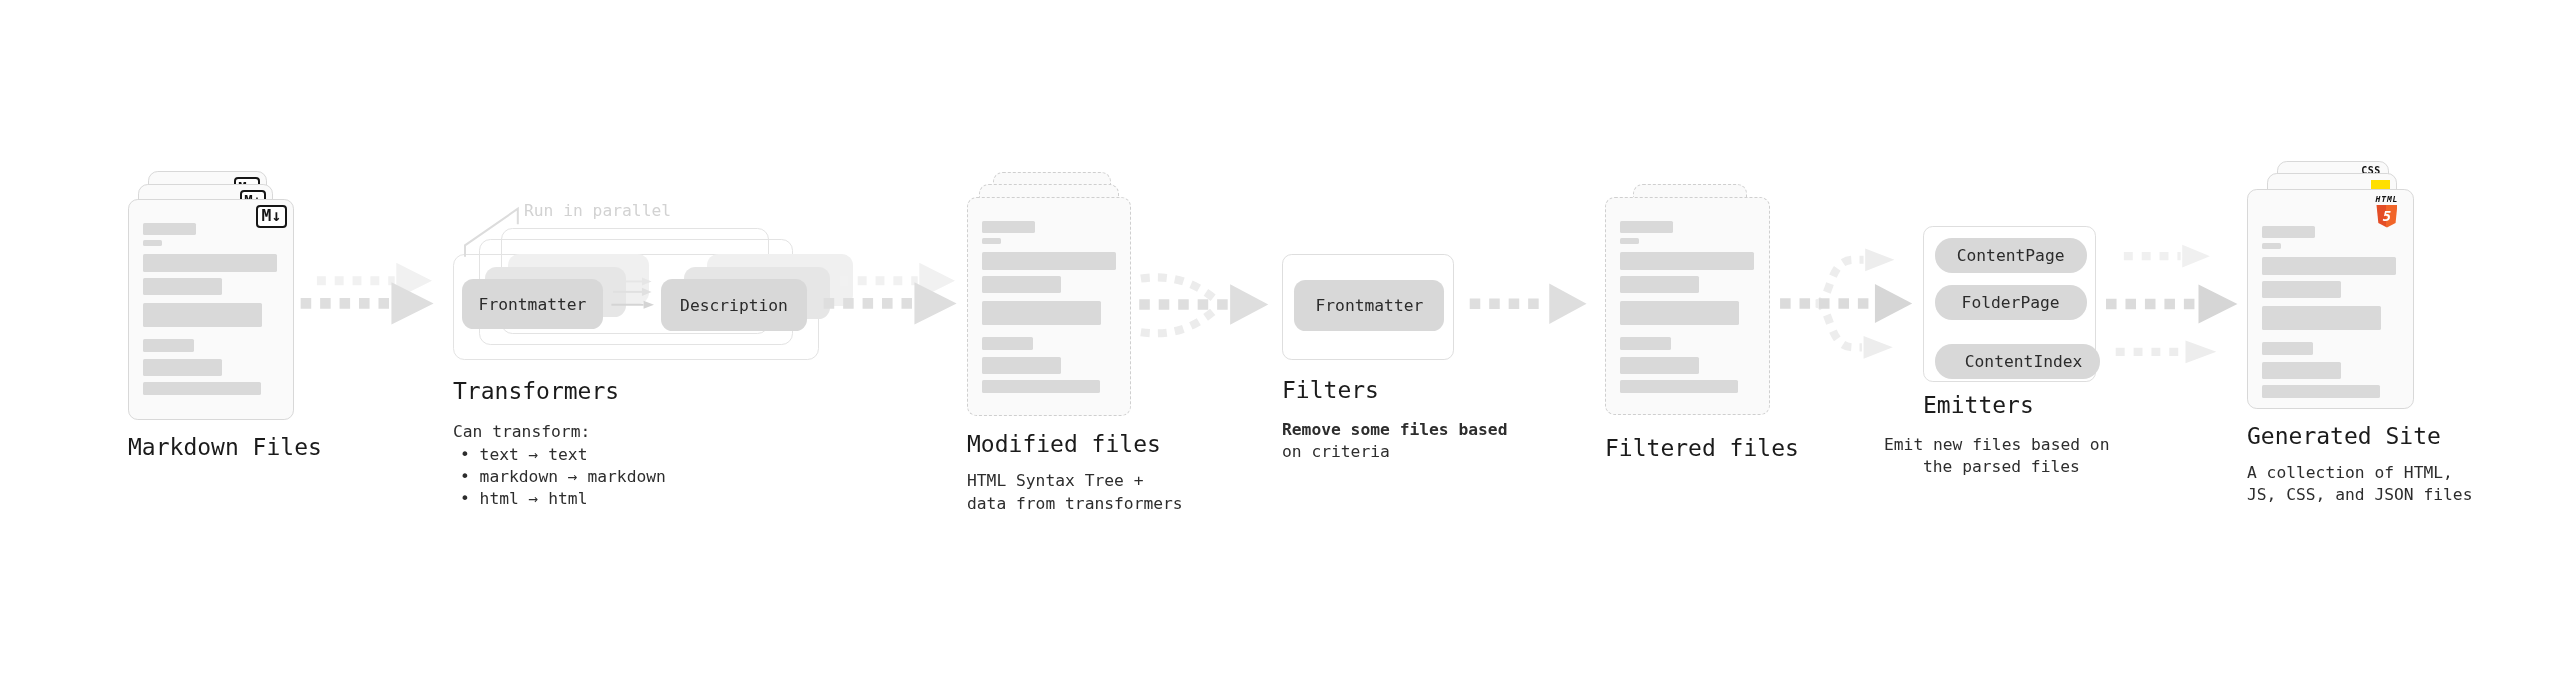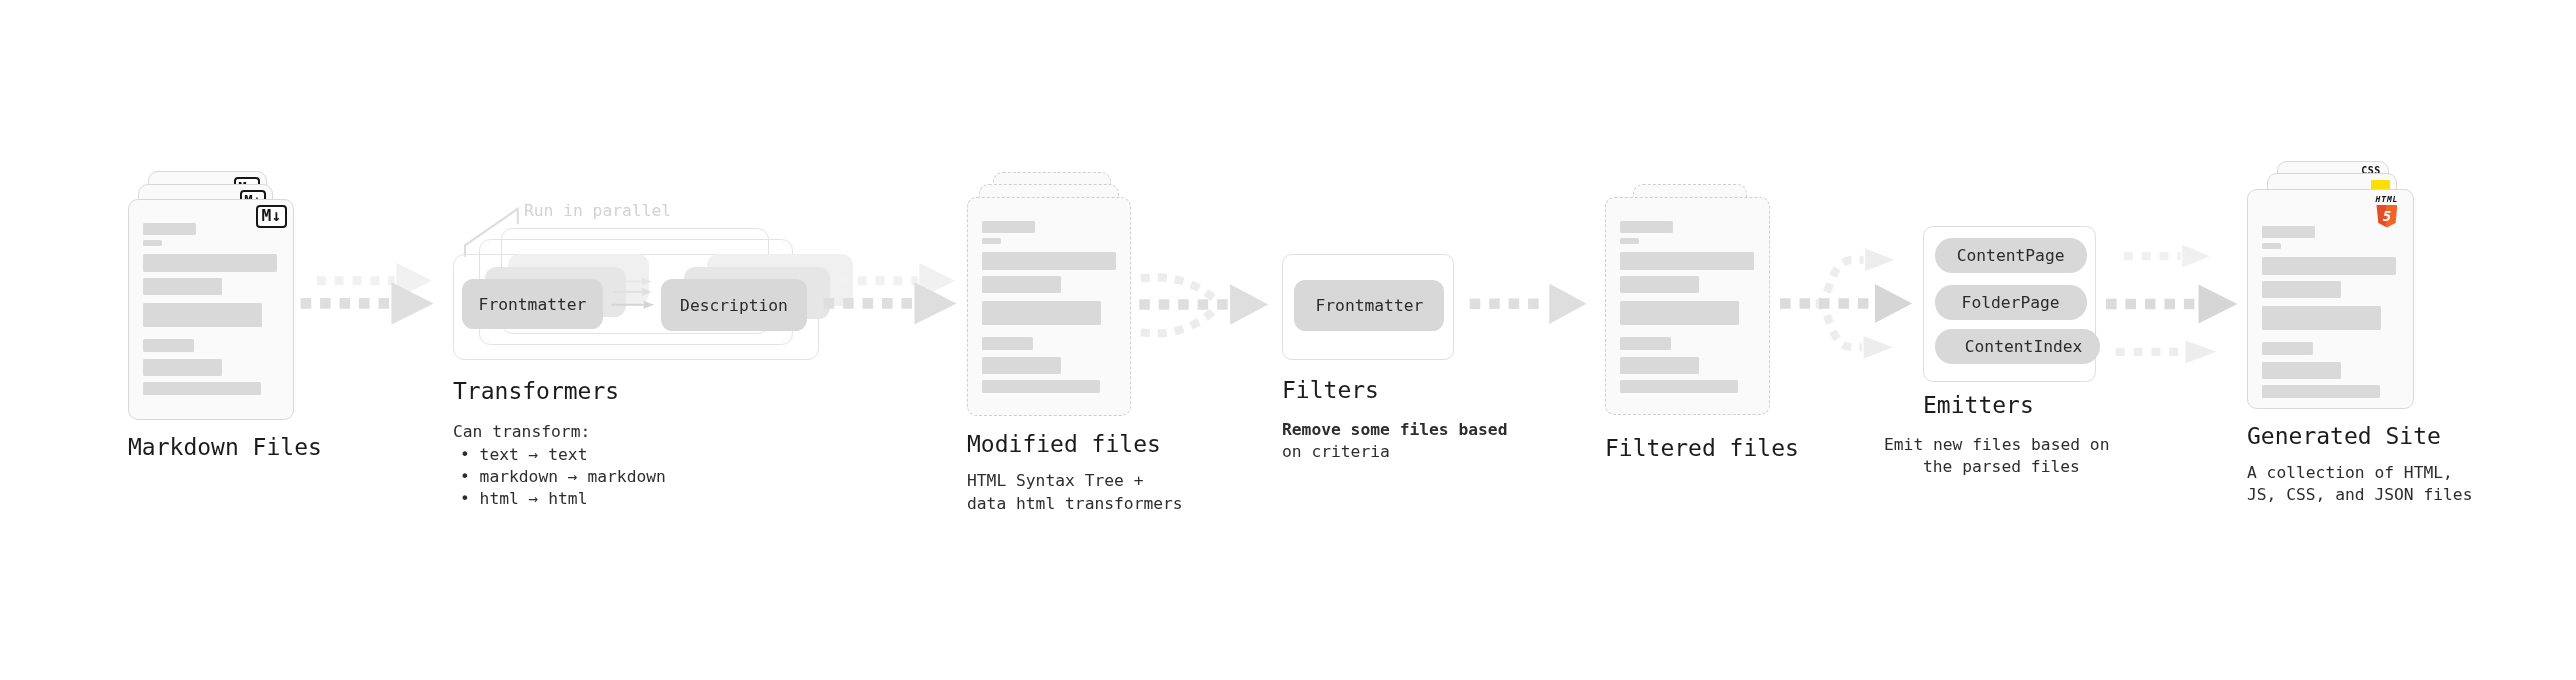--- a/index.html
+++ b/index.html
@@ -134,21 +134,21 @@
           <div class="bar" style="width: 134px; height: 18px; margin-top: 8.1px;"></div>
           <div class="bar" style="width: 79px; height: 16.3px; margin-top: 6.5px;"></div>
           <div class="bar" style="width: 119px; height: 24.4px; margin-top: 8.1px;"></div>
           <div class="bar" style="width: 51px; height: 13px; margin-top: 11.4px;"></div>
           <div class="bar" style="width: 79px; height: 17px; margin-top: 7.3px;"></div>
           <div class="bar" style="width: 118px; height: 13px; margin-top: 6.5px;"></div>
         </div>
     </div>
     <div class="heading" style="left:967px;top:432px;">Modified files</div>
     <div class="body-text" style="left:967px;top:469px;">HTML Syntax Tree +</div>
-    <div class="body-text" style="left:967px;top:492px;">data html transformers</div>
+    <div class="body-text" style="left:967px;top:492px;">data from transformers</div>
   </div>
 
   <svg class="abs" style="left:1136px;top:254px;" width="142" height="106" viewBox="0 0 175 130">
     <path d="M 6,30 Q 58,22 98,56" fill="none" stroke="#ececec" stroke-width="10" stroke-dasharray="11 10"></path>
     <path d="M 6,96 Q 58,104 98,68" fill="none" stroke="#ececec" stroke-width="10" stroke-dasharray="11 10"></path>
     <line x1="4" y1="62" x2="114" y2="62" stroke="#dedede" stroke-width="13" stroke-dasharray="13 11"></line>
     <polygon points="116,37 163,62 116,87" fill="#dedede"></polygon>
   </svg>
 
   <div class="abs" style="left:0;top:0;">
@@ -188,21 +188,21 @@
     <path d="M 44,92 C 64,92 58,146 90,146 L 101,146" fill="none" stroke="#ededed" stroke-width="10" stroke-dasharray="11 10"></path>
     <polygon points="103,132 139,146 103,160" fill="#ededed"></polygon>
     <line x1="0" y1="92" x2="115" y2="92" stroke="#dbdbdb" stroke-width="13" stroke-dasharray="13 11"></line>
     <polygon points="117,68 163,92 117,116" fill="#d6d6d6"></polygon>
   </svg>
 
   <div class="abs" style="left:0;top:0;">
     <div class="container-box" style="left:1923px;top:226px;width:173px;height:156px;">
       <div class="node-pill" style="left:10.6px;top:11.4px;width:152px;height:35px;">ContentPage</div>
       <div class="node-pill" style="left:10.6px;top:58px;width:152px;height:35px;">FolderPage</div>
-      <div class="node-pill" style="left:10.6px;top:102px;width:152px;height:35px;padding-left:13px;">ContentIndex</div>
+      <div class="node-pill" style="left:10.6px;top:117px;width:152px;height:35px;padding-left:13px;">ContentIndex</div>
     </div>
     <div class="heading" style="left:1923px;top:393px;">Emitters</div>
     <div class="body-text" style="left:1884px;top:433px;">Emit new files based on</div>
     <div class="body-text" style="left:1923px;top:455px;">the parsed files</div>
   </div>
 
   <svg class="abs" style="left:2106px;top:239px;" width="142" height="130" viewBox="0 0 175 160">
     <line x1="22" y1="21" x2="92" y2="21" stroke="#f0f0f0" stroke-width="10" stroke-dasharray="11 11"></line>
     <polygon points="94,7 128,21 94,35" fill="#f0f0f0"></polygon>
     <line x1="0" y1="80" x2="112" y2="80" stroke="#dbdbdb" stroke-width="13" stroke-dasharray="13 11"></line>

